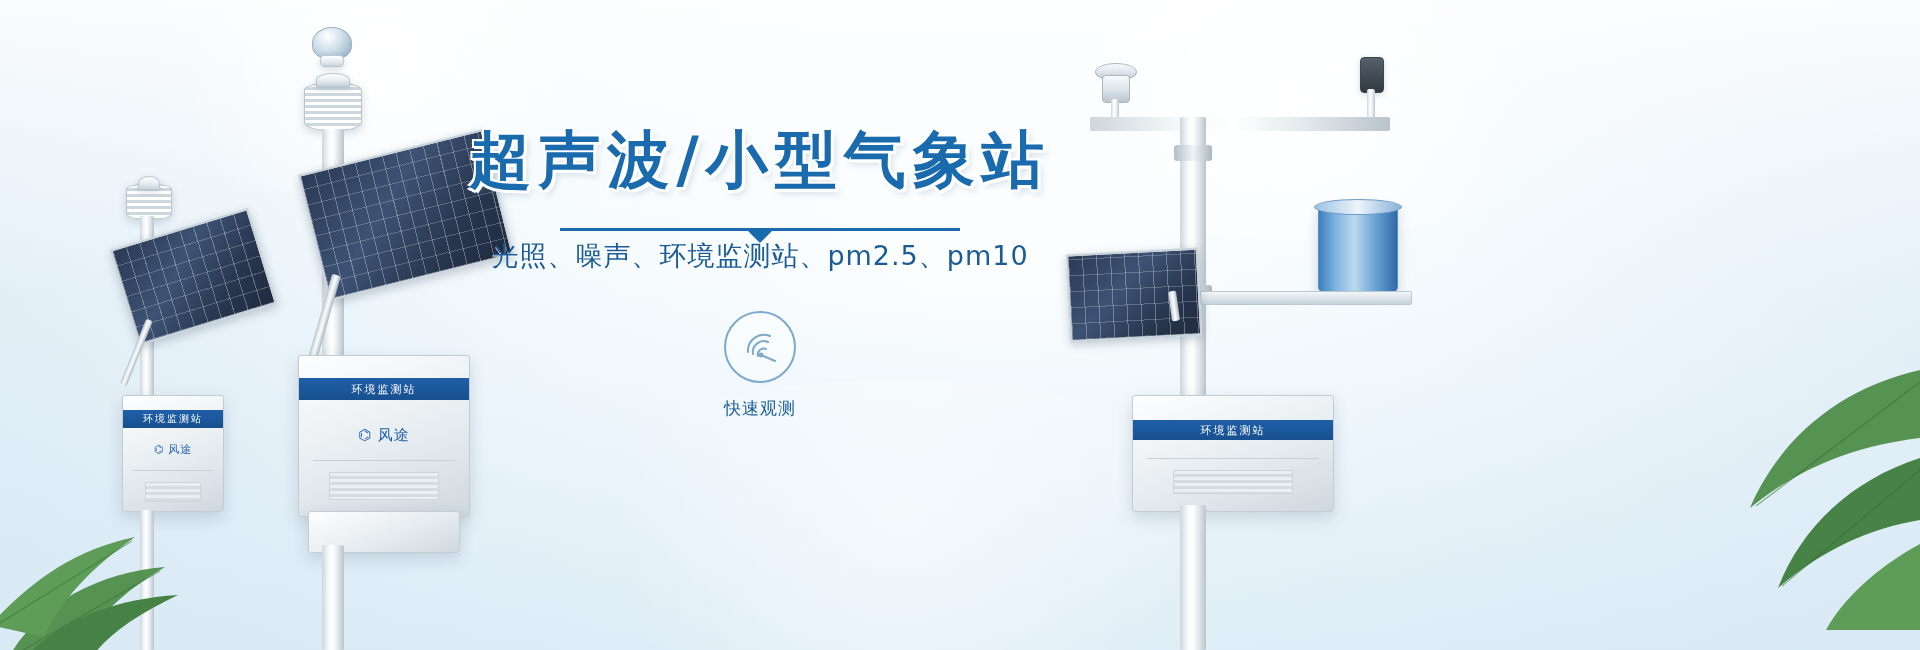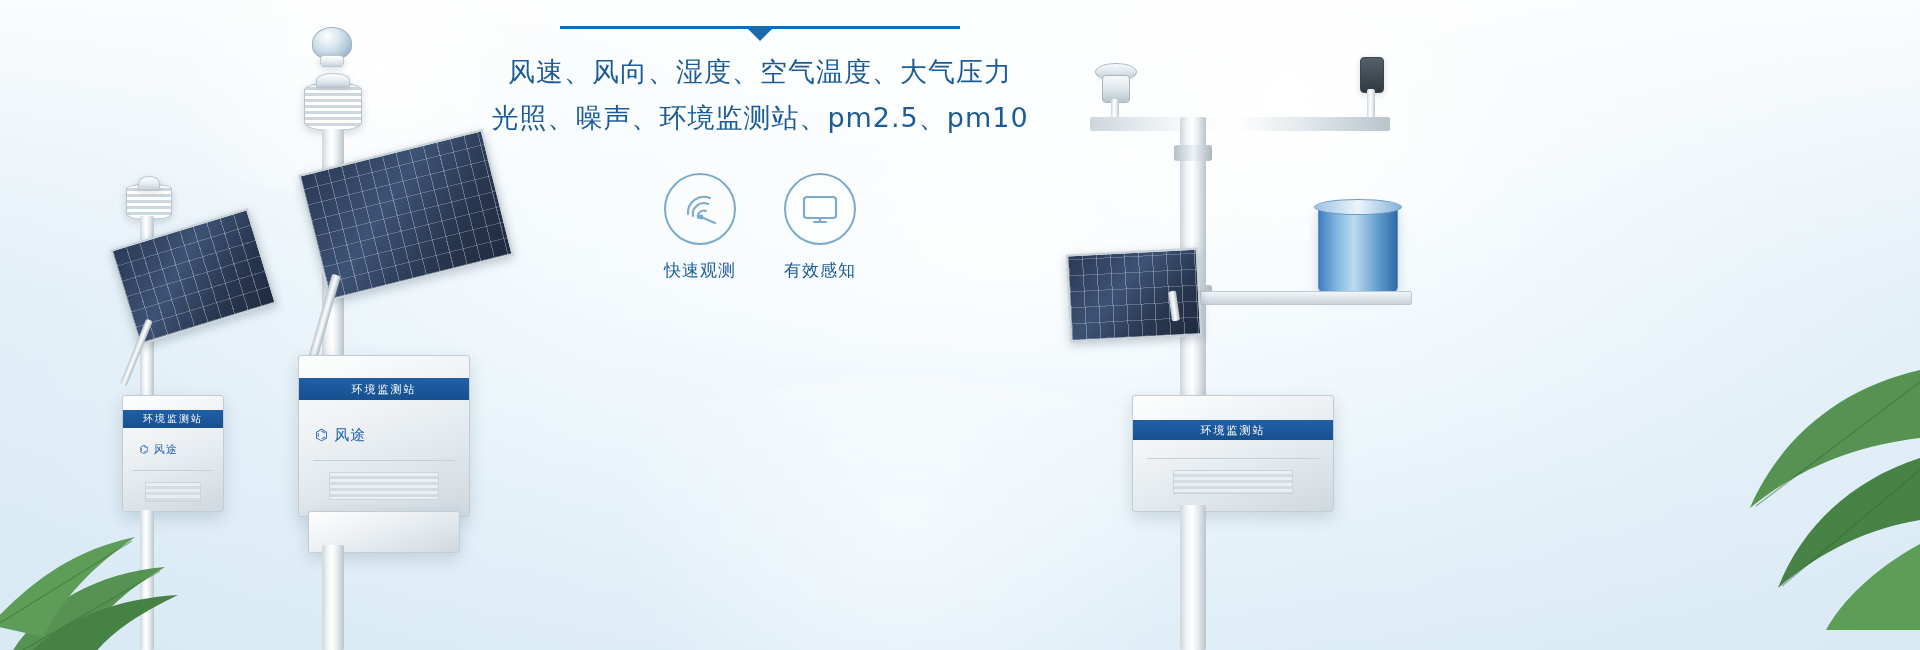--- a/index.html
+++ b/index.html
@@ -54,21 +54,21 @@
     border-radius:3px;
     box-shadow:0 6px 16px rgba(55,75,100,0.18);
   }
   .box .strip{
     position:absolute;left:0;right:0;height:22px;
     background:linear-gradient(180deg,#1f5fa8,#17508f);
     display:flex;align-items:center;justify-content:center;
     color:#fff;font-size:11px;letter-spacing:2px;
   }
   .brand{
-    position:absolute;left:16px;right:0;
+    position:absolute;left:0;right:0;text-align:center;
     color:#1f5fa8;font-size:12px;letter-spacing:1px;
   }
   .sensor-head{
     position:absolute;
     background:linear-gradient(180deg,#ffffff 0%,#e8eef2 50%,#c9d3da 100%);
     border:1px solid #bcc7cf;border-radius:4px;
     box-shadow:0 2px 6px rgba(50,70,95,0.18);
   }
   .louver{
     position:absolute;
@@ -263,52 +263,42 @@
       <path d="M330 214 C286 238 252 270 236 300 L330 300 Z" fill="#57994f"></path>
     </g>
     <g stroke="#2f6b31" stroke-width="1.3" fill="none" opacity="0.5">
       <path d="M330 52 L166 176"></path>
         <path d="M330 140 L192 256"></path>
     </g>
   </svg>
 
   <div class="content">
 
+    <div class="title">超声波/小型气象站</div>
 
     <div class="divider">
       <div class="notch"></div>
     </div>
 
-    <div class="sub">风速、风向、湿度、空气温度、大气压力</div>
     <div class="sub second">光照、噪声、环境监测站、pm2.5、pm10</div>
 
     <div class="features">
 
 
       <div class="feature">
         <div class="fcircle">
           <svg width="36" height="34" viewBox="0 0 36 34">
             <path d="M6 22 A16 16 0 0 1 28 6" stroke="#7da9cb" stroke-width="2" fill="none" stroke-linecap="round"></path>
             <path d="M11 24 A11 11 0 0 1 26 12" stroke="#7da9cb" stroke-width="2" fill="none" stroke-linecap="round"></path>
             <path d="M16 26 A6 6 0 0 1 24 19" stroke="#7da9cb" stroke-width="2" fill="none" stroke-linecap="round"></path>
             <circle cx="19" cy="25" r="2.4" fill="#7da9cb"></circle>
             <path d="M19 25 L33 31" stroke="#7da9cb" stroke-width="2" fill="none" stroke-linecap="round"></path>
           </svg>
         </div>
         <div class="flabel">快速观测</div>
       </div>
 
-      <div class="feature">
-        <div class="fcircle">
-          <svg width="38" height="32" viewBox="0 0 38 32">
-            <rect x="3" y="4" width="32" height="21" rx="3" stroke="#7da9cb" stroke-width="2.2" fill="none"></rect>
-            <path d="M13 29 L25 29" stroke="#7da9cb" stroke-width="2.2" stroke-linecap="round"></path>
-            <path d="M19 25 L19 29" stroke="#7da9cb" stroke-width="2.2" stroke-linecap="round"></path>
-          </svg>
-        </div>
-        <div class="flabel">有效感知</div>
-      </div>
 
 
     </div>
   </div>
 
 </div>
 
 </body></html>

